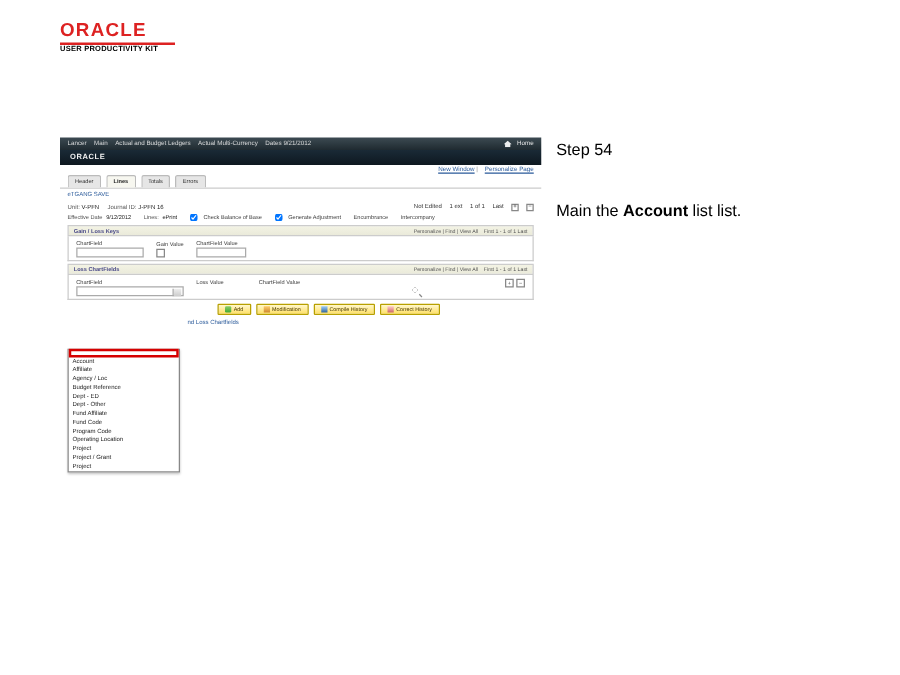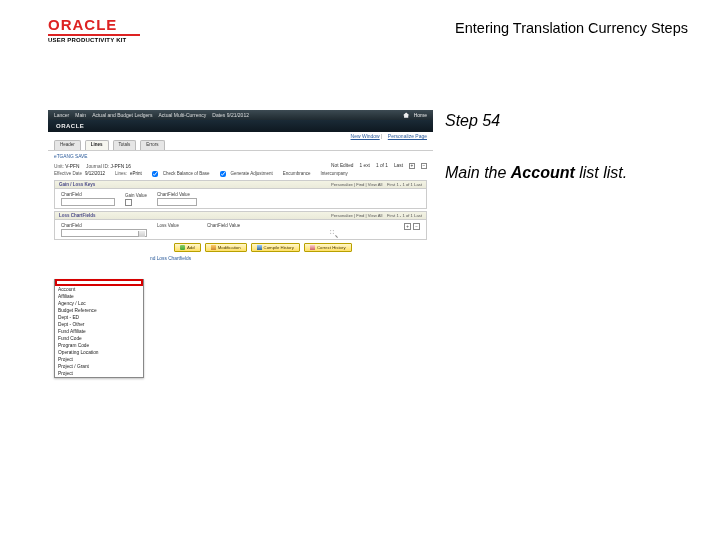--- a/index.html
+++ b/index.html
@@ -59,36 +59,35 @@
   .dropdown .dlitem:not(:first-child){border-top:0;}
   .highlight-bar{ height:7px; background:#fff; border:2px solid #d60000; margin: -1px 0 0 0;}
 
   .btnbar{ display:flex; gap:4px; padding:3px 0 0 120px;}
   .pbtn{ border:1px solid #b8a000; background:linear-gradient(#fff7cc,#ffe066); font-size:4.3px; padding:1px 5px; border-radius:1px; color:#4a3a00; display:flex; align-items:center; gap:2px;}
   .pbtn .ic{width:5px;height:5px;display:inline-block;}
 
   .bluelink{ color:#2a5a9a; font-size:4.8px; padding:4px 0 0 96px;}
 
   
-  .instructions { margin-left: 12px; flex: 1; font-size: 16px; color: #000; font-style: italic; }
+  .instructions { margin-left: 12px; flex: 1; font-size: 13px; color: #000; }
   .instructions .step { margin-top: 2px; }
   .instructions .desc { margin-top: 34px; }
   .instructions .desc b { font-weight: 700; }
 
 </style>
 </head>
 <body>
 
 <div class="header">
   <div class="logo-block">
     <div class="logo-oracle">ORACLE</div>
     <div class="logo-bar"></div>
     <div class="logo-sub">USER PRODUCTIVITY KIT</div>
   </div>
-  <div class="doc-title">Entering Translation Currency Steps</div>
 </div>
 
 <div class="content">
   <div class="shot-wrap">
     <div class="mini">
       <div class="mini-top">
         <div class="left">
           <span>Lancer</span>
           <span>Main</span>
           <span>Actual and Budget Ledgers</span>

